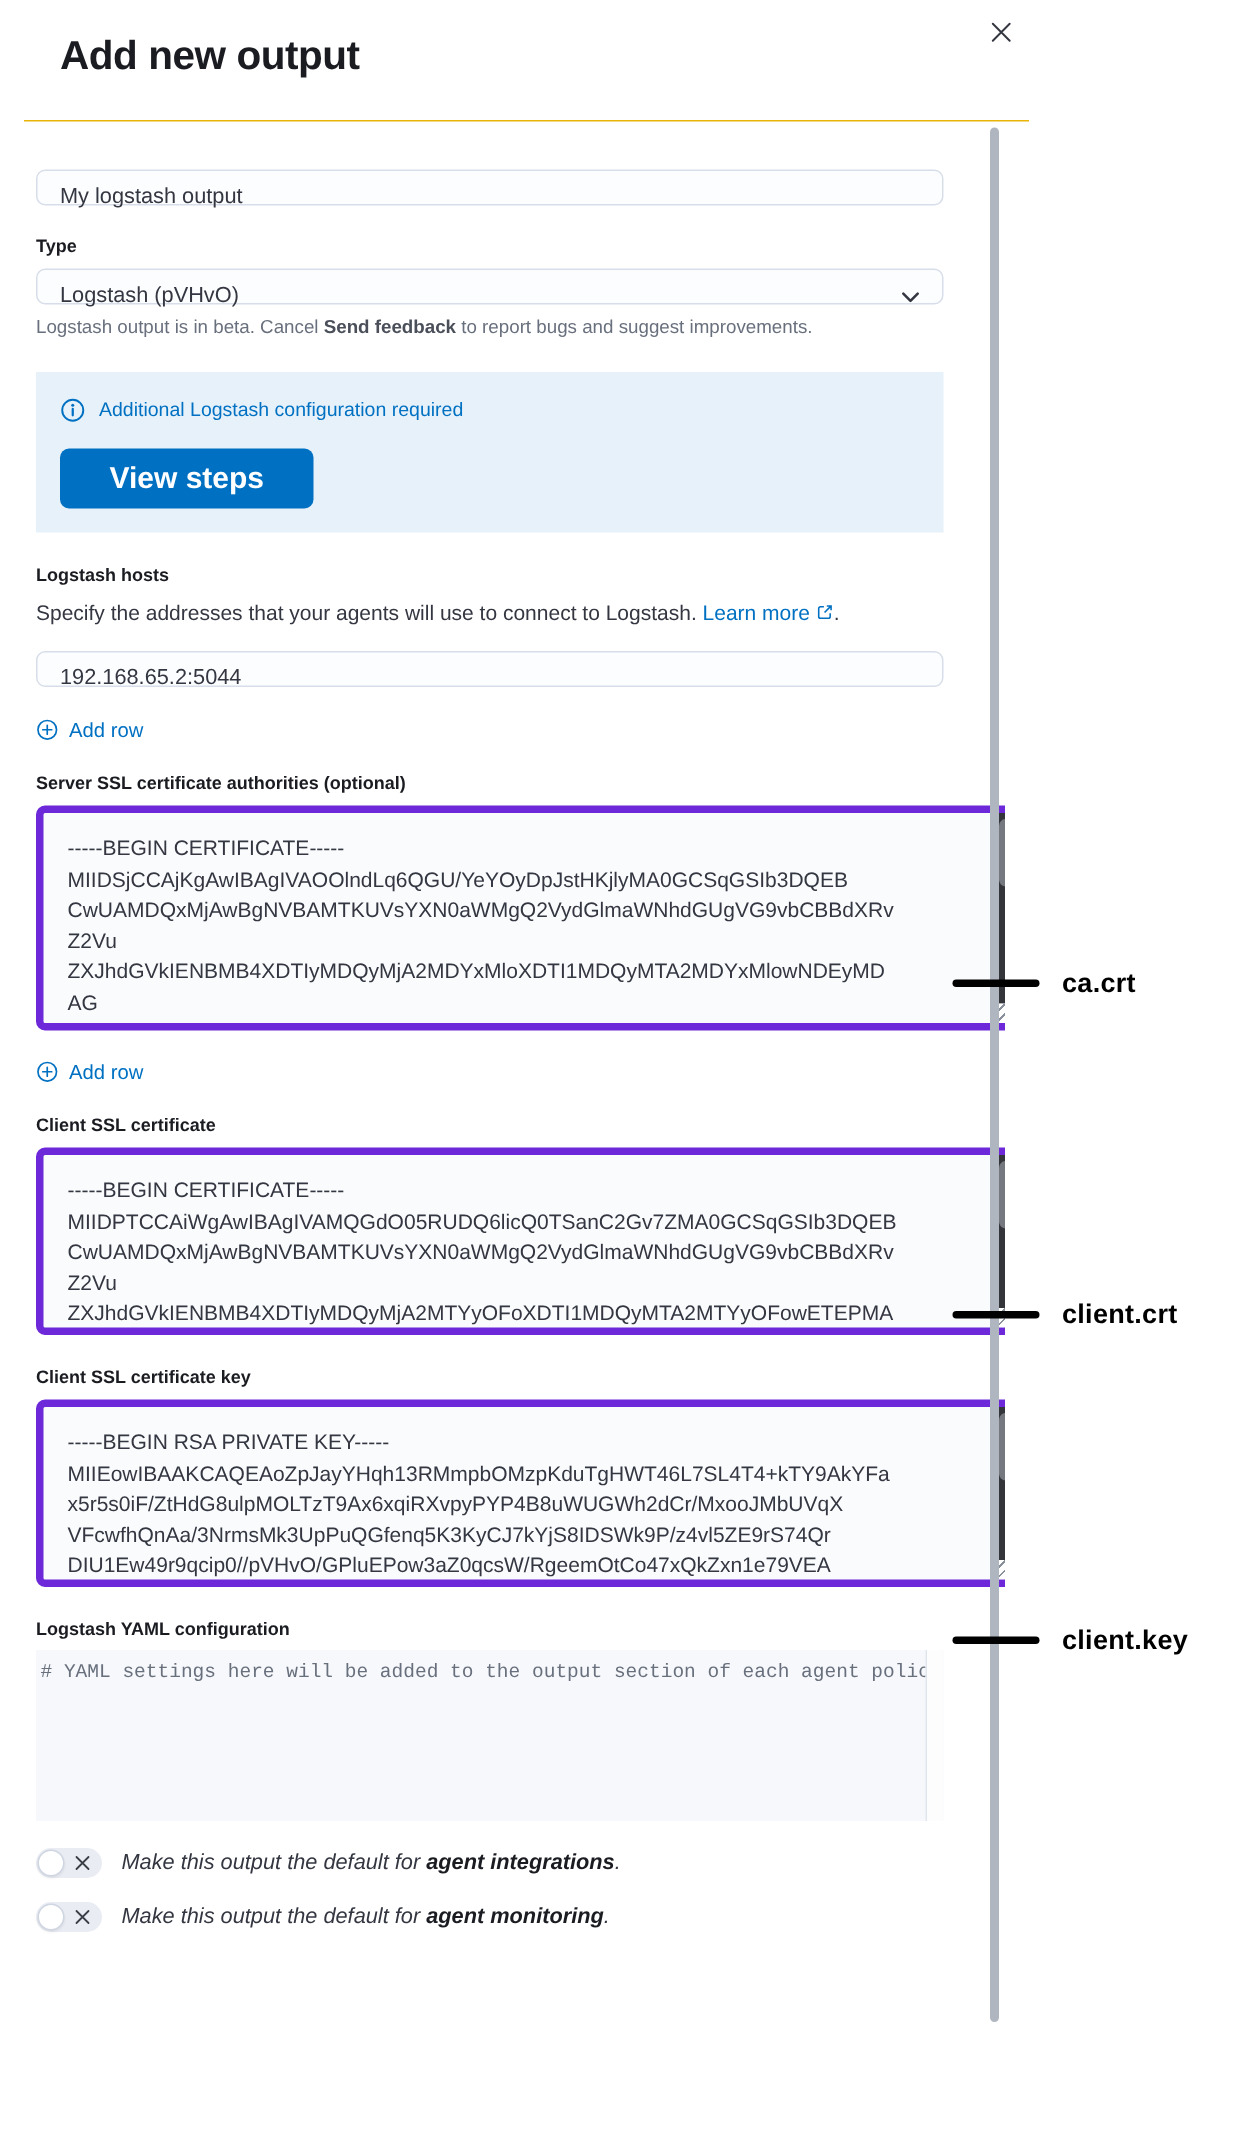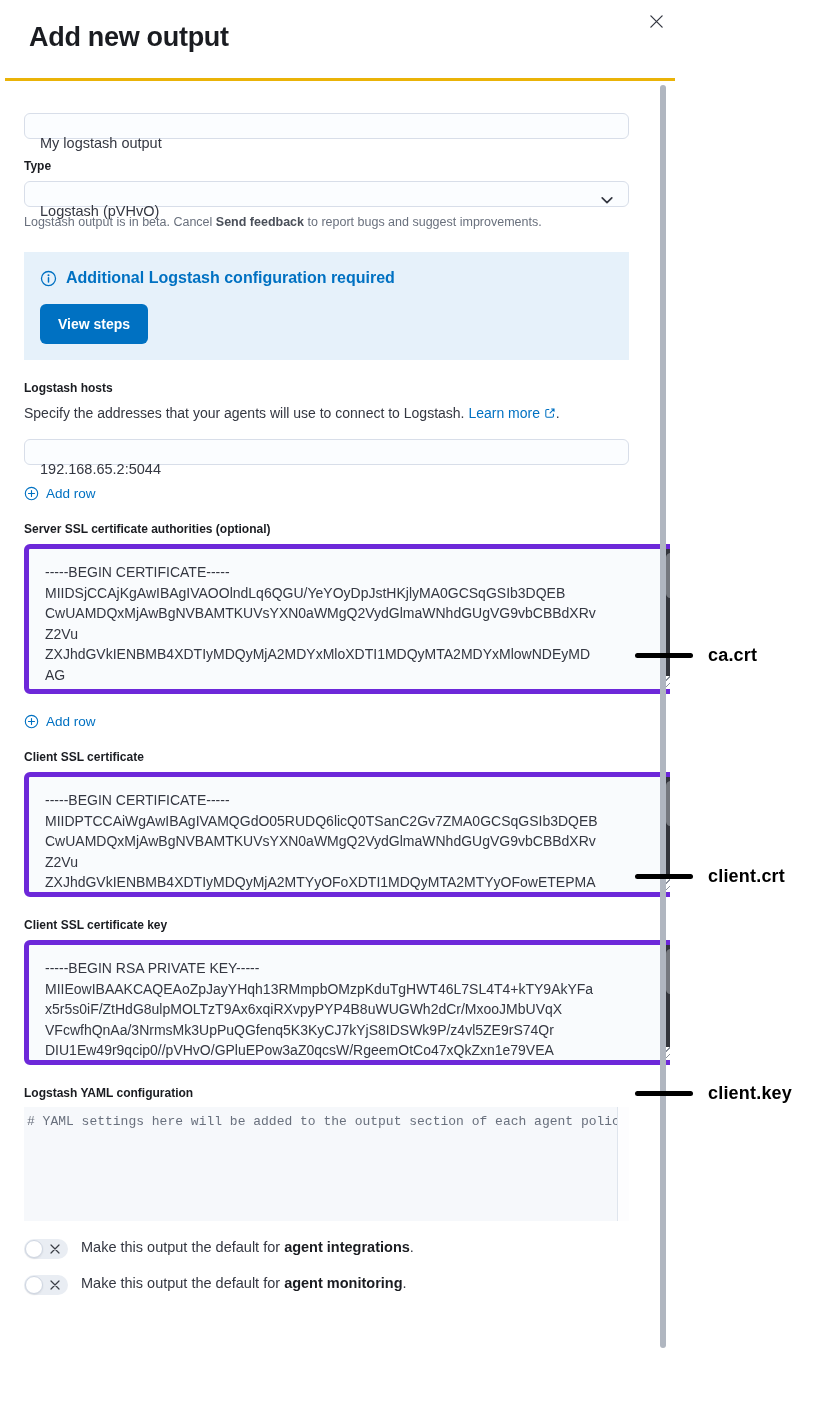--- a/index.html
+++ b/index.html
@@ -7,40 +7,40 @@
     --label:#1a1c21; --text:#343741; --muted:#69707d; --border:#d8dee9;
     --field-bg:#fbfdff; --cert-bg:#f9fbfd; --dark-track:#33353b; --dark-thumb:#75787e;
   }
   *{margin:0;padding:0;box-sizing:border-box;}
   html,body{background:#fff;}
   body{font-family:"Liberation Sans",sans-serif;color:var(--text);}
   .canvas{position:relative;width:839px;height:1425px;background:#fff;overflow:hidden;}
 
   
   .flyout{position:absolute;left:0;top:0;width:670px;height:1425px;background:#fff;}
-  .flyout-header{position:absolute;left:5px;top:0;width:670px;height:81px;border-bottom:3px solid #eab308;}
+  .flyout-header{position:absolute;left:16px;top:0;width:670px;height:81px;border-bottom:1px solid #eab308;}
   .flyout-title{position:absolute;left:24px;top:22px;font-size:27px;font-weight:700;color:var(--label);letter-spacing:-.3px;}
   .close-btn{position:absolute;left:639px;top:9px;width:24px;height:24px;background:none;border:none;cursor:pointer;display:flex;align-items:center;justify-content:center;}
   .flyout-body{position:absolute;left:0;top:82px;width:670px;height:1273px;overflow:hidden;padding:24px 41px 0 24px;}
   .flyout-footer{position:absolute;left:0;bottom:0;width:670px;height:70px;background:var(--footer-bg);display:flex;align-items:center;justify-content:space-between;padding:0 24px;}
   .flyout-scrollbar{position:absolute;left:660px;top:85px;width:6px;height:1263px;border-radius:3px;background:#b0b6c0;}
 
   
   .fld-label{font-size:12px;font-weight:700;color:var(--label);line-height:15px;}
-  .text-input{width:605px;height:24px;background:var(--field-bg);border:1px solid var(--border);border-radius:6px;padding:12px 15px;font-size:14.5px;color:var(--text);line-height:34px;margin-top:7px;}
+  .text-input{width:605px;height:24px;background:var(--field-bg);border:1px solid var(--border);border-radius:6px;padding:0 15px;font-size:14.5px;color:var(--text);line-height:34px;margin-top:7px;}
   .select-input{position:relative;}
   .select-input .chev{position:absolute;right:13px;top:10px;}
   .mt-gap{margin-top:20px;}
   .helper{margin-top:7px;font-size:12.5px;color:var(--muted);line-height:17px;}
   .helper b, .desc b{font-weight:700;color:#4a4f59;}
 
   
   .callout{margin-top:21px;width:605px;background:var(--callout-bg);border-radius:0;padding:17px 16px 16px 16px;}
-  .callout-title{display:flex;align-items:flex-end;gap:9px;color:var(--primary);font-size:16px;font-weight:700;}
-  .btn-primary{display:inline-block;margin-top:17px;background:var(--primary);color:#fff;font-size:14px;font-weight:600;border:none;border-radius:6px;height:40px;padding:0 18px;cursor:pointer;font-family:inherit;}
+  .callout-title{display:flex;align-items:flex-start;gap:9px;color:var(--primary);font-size:13px;font-weight:400;}
+  .btn-primary{display:inline-block;margin-top:17px;background:var(--primary);color:#fff;font-size:20px;font-weight:600;border:none;border-radius:6px;height:40px;padding:0 33px;cursor:pointer;font-family:inherit;}
 
   
   .section-label{margin-top:21px;}
   .desc{margin-top:8px;font-size:14px;color:var(--text);line-height:19px;}
   .link{color:var(--primary);text-decoration:none;cursor:pointer;}
   .addrow{margin-top:21px;display:flex;align-items:center;gap:7px;font-size:13.5px;color:var(--primary);cursor:pointer;width:fit-content;}
 
   
   .certbox{position:relative;margin-top:7px;width:659px;background:var(--cert-bg);border:5px solid #6d28d9;border-radius:6px;overflow:hidden;}
   .certbox .cert-text{padding:13px 16px 0 16px;font-size:14px;line-height:20.5px;color:var(--text);white-space:pre;overflow:hidden;height:100%;}
@@ -48,21 +48,21 @@
   .cert-scroll .thumb{position:absolute;top:4px;left:3px;width:9px;height:45px;border-radius:5px;background:var(--dark-thumb);}
   .resize-handle{position:absolute;right:0;bottom:0;width:14px;height:13px;background:#fff;border-top-left-radius:2px;background-image:repeating-linear-gradient(315deg,#8b919c 0 1.4px,transparent 1.4px 4.6px);}
   .h150{height:150px;} .h125{height:125px;}
 
   
   .yaml-editor{position:relative;margin-top:6px;width:605px;height:114px;background:#f6f8fb;overflow:hidden;}
   .yaml-editor .code{padding:6px 10px 0 3px;font-family:"Liberation Mono",monospace;font-size:13px;line-height:18px;color:var(--muted);white-space:pre;}
   .yaml-track{position:absolute;top:0;right:0;bottom:0;width:12px;background:#fdfdfe;border-left:1px solid #dfe5ed;}
 
   
-  .toggle-row{display:flex;margin-top:16px;height:20px;}
+  .toggle-row{display:flex;align-items:center;margin-top:16px;height:20px;font-style:italic;}
   .toggle-row.first{margin-top:18px;}
   .switch{position:relative;width:44px;height:20px;border-radius:10px;background:#e9edf3;cursor:pointer;flex:none;}
   .switch .knob{position:absolute;left:1px;top:1px;width:18px;height:18px;border-radius:50%;background:#fff;border:1px solid #cfd6e2;box-shadow:0 1px 2px rgba(0,0,0,.08);}
   .switch .xmark{position:absolute;right:8px;top:5px;display:block;}
   .toggle-label{margin-left:13px;font-size:14.5px;color:var(--text);}
   .toggle-label b{font-weight:700;color:var(--label);}
 
   
   .cancel-link{font-size:14.5px;color:var(--primary);cursor:pointer;}
   .save-btn{background:var(--primary);color:#fff;border:none;border-radius:6px;height:40px;padding:0 16px;font-size:14.5px;font-weight:600;font-family:inherit;cursor:pointer;}

